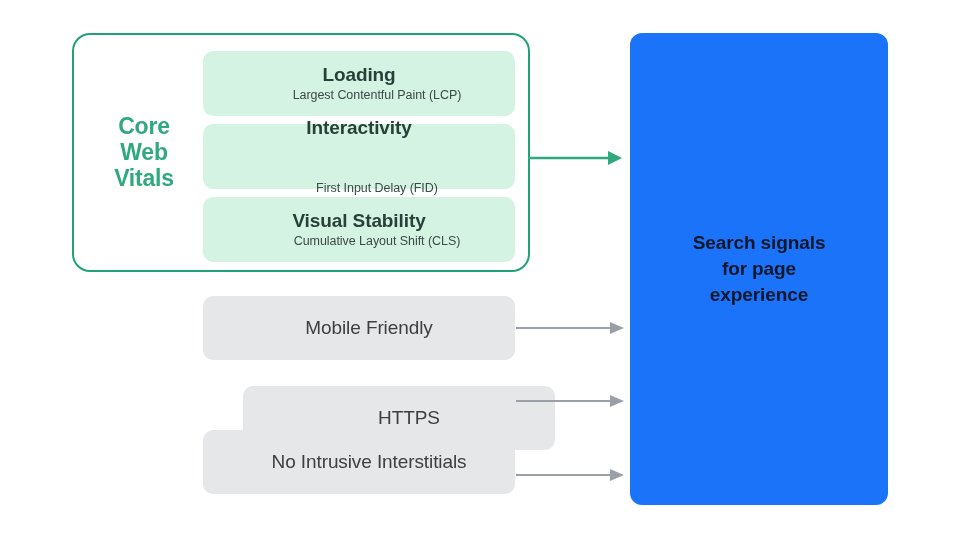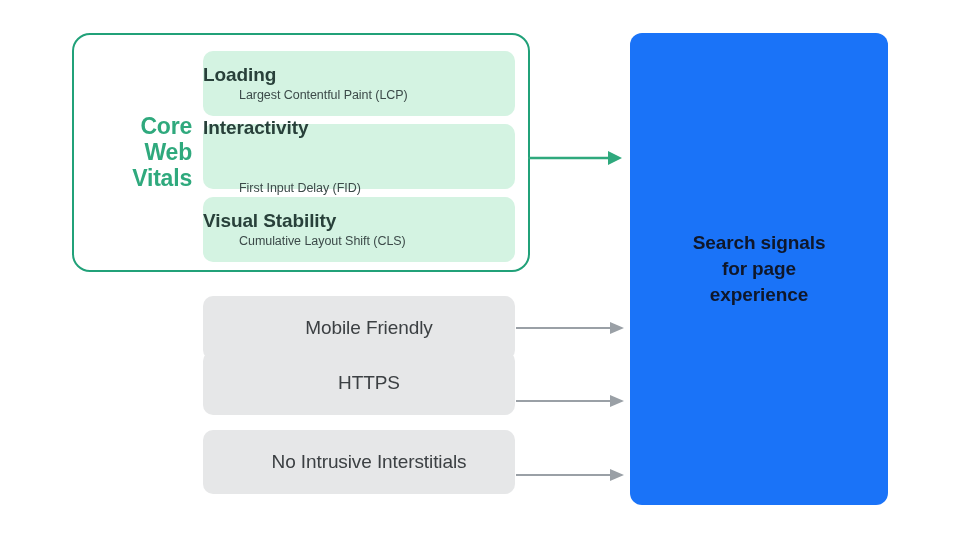--- a/index.html
+++ b/index.html
@@ -34,39 +34,39 @@
     border: 2px solid #21a179;
     border-radius: 18px;
     background: #ffffff;
   }
 
   .cwv-label {
     position: absolute;
     left: 96px;
     top: 113px;
     width: 96px;
-    text-align: right;
+    text-align: center;
     color: #2fa97d;
     font-size: 23px;
     font-weight: bold;
     line-height: 26px;
     letter-spacing: -0.2px;
   }
 
   
   .metric-card {
     position: absolute;
     left: 203px;
     width: 312px;
     height: 65px;
     background: #d4f3e2;
     border-radius: 10px;
     display: flex;
     flex-direction: column;
-    align-items: flex-start;
+    align-items: center;
     justify-content: center;
     box-sizing: border-box;
   }
   .metric-card.m0 { top: 51px; }
   .metric-card.m1 { top: 124px; gap: 40px; }
   .metric-card.m2 { top: 197px; }
 
   .metric-title {
     color: #28403a;
     font-size: 19px;
@@ -92,21 +92,21 @@
     height: 64px;
     background: #e6e7e8;
     border-radius: 10px;
     display: flex;
     align-items: center;
     justify-content: center;
     box-sizing: border-box;
     padding-left: 20px;
   }
   .signal-card.s0 { top: 296px; }
-  .signal-card.s1 { top: 351px; }
+  .signal-card.s1 { top: 386px; margin-left: 40px; }
   .signal-card.s2 { top: 430px; }
 
   .signal-label {
     color: #3c4043;
     font-size: 19px;
     font-weight: normal;
     line-height: 22px;
     letter-spacing: -0.1px;
   }
 

